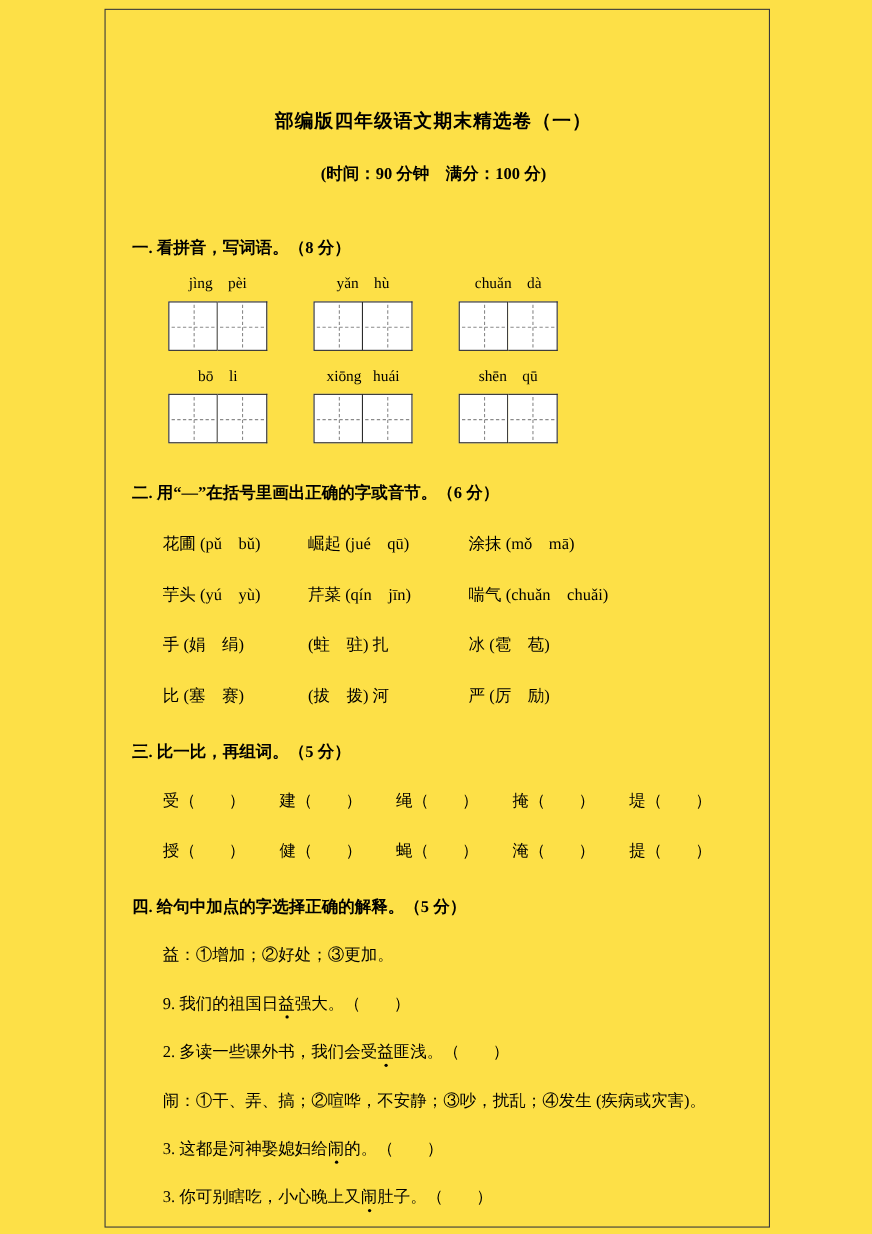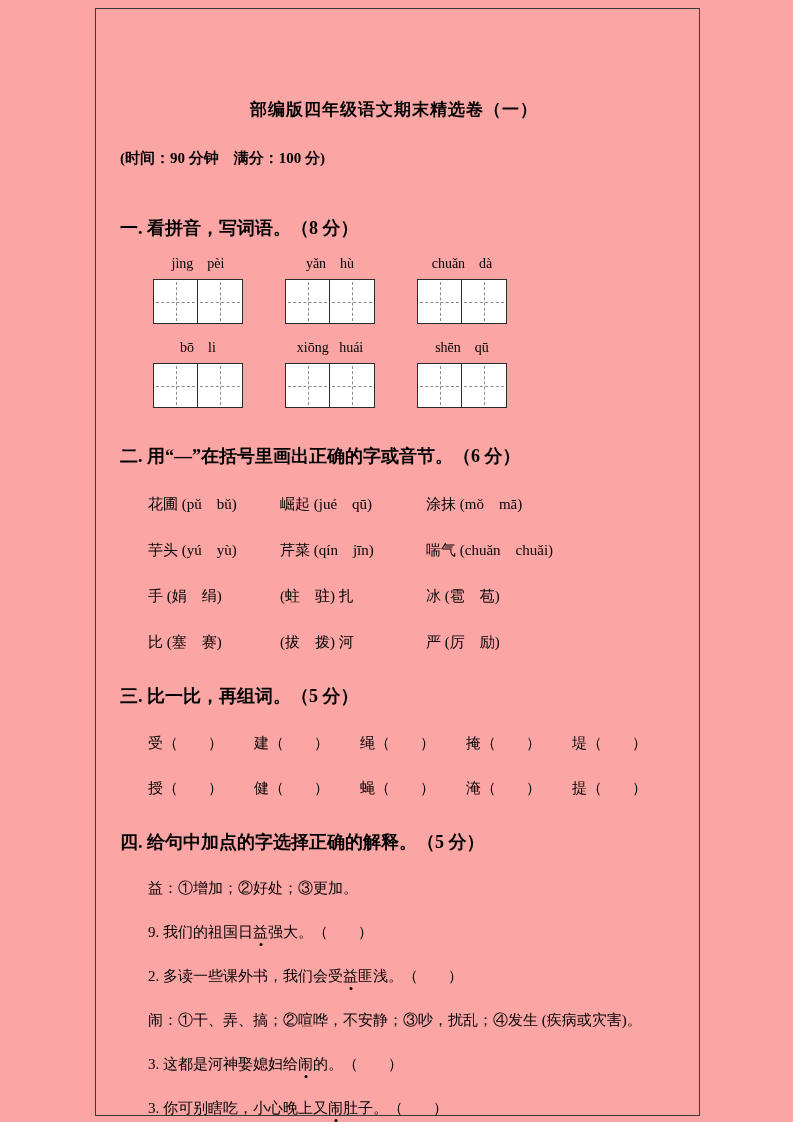--- a/index.html
+++ b/index.html
@@ -1,19 +1,19 @@
 <!DOCTYPE html>
 <html><head>
 <meta charset="utf-8">
 <style>
   html,body{margin:0;padding:0;background:#ffffff;}
   .page{
     position:relative;
     width:793px;height:1122px;
-    background:#fca5a5;
+    background:#fde047;
     color:#000;
     font-family:"Liberation Serif","DejaVu Serif",serif;
     overflow:hidden;
   }
   .frame{
     position:absolute;
     left:95px;top:8px;width:603px;height:1106px;
     border:1px solid #3a3a3a;
     pointer-events:none;
   }
@@ -24,26 +24,26 @@
   .title{
     margin:0;
     padding-top:98px;
     text-align:center;
     font-size:17px;
     font-weight:bold;
     letter-spacing:1px;
   }
   .subtitle{
     margin-top:28px;
-    text-align:left;
+    text-align:center;
     font-size:15px;
     font-weight:bold;
   }
   .heading{
-    font-size:18px;
+    font-size:15px;
     font-weight:bold;
   }
   .h1m{margin-top:48px;}
   .h2m{margin-top:36px;}
   .h3m{margin-top:32px;}
   .h4m{margin-top:32px;}
 
   
   .pinrow{
     display:flex;

